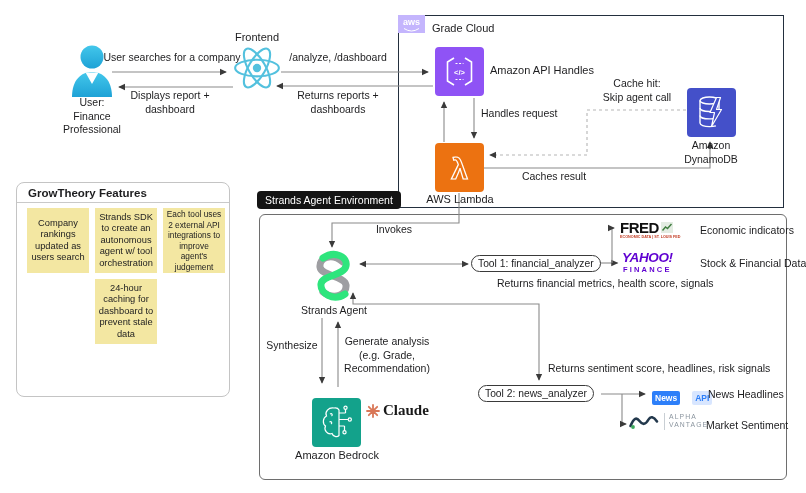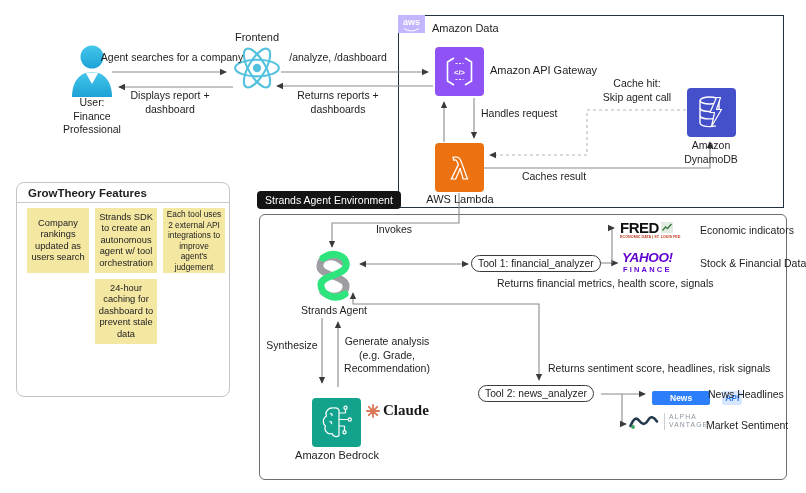--- a/index.html
+++ b/index.html
@@ -25,21 +25,21 @@
   .aws-icon{position:absolute;width:49px;height:49px;border-radius:4px;z-index:2;display:flex;
             align-items:center;justify-content:center;}
   .apigw{background:#8F53F5;} .lambda{background:#EC7211;} .ddb{background:#4450C9;} .bedrock{background:#13A28B;}
   .awslogo{position:absolute;width:27px;height:18px;background:#c4b5fd;z-index:3;display:flex;
            align-items:center;justify-content:center;}
   .fred-name{font-size:15px;font-weight:900;letter-spacing:-0.5px;color:#101010;}
   .fred-sub{font-size:6px;white-space:nowrap;transform:scale(0.62);transform-origin:left top;margin-top:-1px;}
   .yahoo{color:#5F01D1;text-align:center;}
   .yahoo-name{font-size:13.5px;font-weight:800;font-style:italic;letter-spacing:-0.4px;line-height:14px;}
   .yahoo-sub{font-size:7.5px;font-weight:600;letter-spacing:2.2px;line-height:9px;}
-  .napi-news{background:#2D7FF9;color:#fff;font-size:8.5px;font-weight:700;padding:2px 18px;border-radius:2px;}
+  .napi-news{background:#2D7FF9;color:#fff;font-size:8.5px;font-weight:700;padding:2px 3px;border-radius:2px;}
   .napi-api{background:#D8E6FF;color:#2D7FF9;font-size:8.5px;font-weight:700;padding:2px 3px;border-radius:2px;margin-left:12px;}
   .av-txt{font-size:6.8px;line-height:8px;letter-spacing:1.1px;color:#8A949E;}
   .claude-txt{font-family:"Liberation Serif",serif;font-size:15px;font-weight:600;color:#191919;}
 </style>
 </head>
 <body>
 
 <div id="canvas">
 
   <svg id="connectors" width="806" height="493">
@@ -80,21 +80,21 @@
     <circle cx="23" cy="14" r="11.5" fill="url(#ug)"></circle>
     <path d="M3 54 C3 37 12 29 23 29 C34 29 43 37 43 54 Z" fill="url(#ug)"></path>
     <path d="M16.5 29.5 L23 41 L29.5 29.5 Z" fill="#fff"></path>
   </svg>
   <div class="lbl ctr" style="left:92px;top:96px">
     <div>User:</div>
     <div>Finance</div>
     <div>Professional</div>
   </div>
 
-  <div class="lbl ctr" style="left:172px;top:51px">Agent searches for a company</div>
+  <div class="lbl ctr" style="left:172px;top:51px">User searches for a company</div>
   <div class="lbl ctr" style="left:170px;top:89px">
     <div>Displays report +</div>
     <div>dashboard</div>
   </div>
 
   <div class="lbl ctr" style="left:257px;top:31px;font-size:11px">Frontend</div>
   <svg class="abs" style="left:232px;top:45px;z-index:2" width="50" height="46" viewBox="-12 -11 24 22">
     <g stroke="#53C1DE" stroke-width="1" fill="none">
       <ellipse rx="10.5" ry="4"></ellipse>
       <ellipse rx="10.5" ry="4" transform="rotate(60)"></ellipse>
@@ -109,32 +109,32 @@
     <div>dashboards</div>
   </div>
 
   <div class="box cloud-box" style="left:398px;top:15px;width:384px;height:191px"></div>
   <div class="awslogo" style="left:398px;top:15px">
     <svg width="27" height="25" viewBox="0 0 27 25">
       <text x="13.5" y="13" fill="#fff" font-size="9" font-weight="bold" text-anchor="middle" font-family="Liberation Sans, sans-serif">aws</text>
       <path d="M6 16.5 Q13.5 21.5 21 16.5" stroke="#fff" fill="none" stroke-width="1"></path>
     </svg>
   </div>
-  <div class="lbl" style="left:432px;top:22px;font-size:11px">Amazon Data</div>
+  <div class="lbl" style="left:432px;top:22px;font-size:11px">Grade Cloud</div>
 
   <div class="aws-icon apigw" style="left:435px;top:47px">
     <svg width="49" height="49" viewBox="0 0 49 49" fill="none" stroke="#fff">
       <path d="M19 11 L12.5 15 V34 L19 38" stroke-width="1.6"></path>
       <path d="M30 11 L36.5 15 V34 L30 38" stroke-width="1.6"></path>
       <path d="M20.5 16.5 H28.5" stroke-width="1" stroke-dasharray="2 1.6"></path>
       <path d="M20.5 32.5 H28.5" stroke-width="1" stroke-dasharray="2 1.6"></path>
       <text x="24.5" y="27.5" fill="#fff" stroke="none" font-size="7.5" font-weight="bold" text-anchor="middle" font-family="Liberation Sans, sans-serif">&lt;/&gt;</text>
     </svg>
   </div>
-  <div class="lbl" style="left:490px;top:64px;font-size:11px">Amazon API Gateway</div>
+  <div class="lbl" style="left:490px;top:64px;font-size:11px">Amazon API Handles</div>
 
   <div class="lbl" style="left:481px;top:107px">Handles request</div>
 
   <div class="aws-icon lambda" style="left:435px;top:143px">
     <svg width="49" height="49" viewBox="0 0 49 49">
       <text x="24.5" y="36" fill="none" stroke="#fff" stroke-width="1.2" font-size="30" font-weight="bold" text-anchor="middle" font-family="Liberation Sans, sans-serif">λ</text>
     </svg>
   </div>
   <div class="lbl ctr" style="left:460px;top:193px;font-size:11px">AWS Lambda</div>
 

